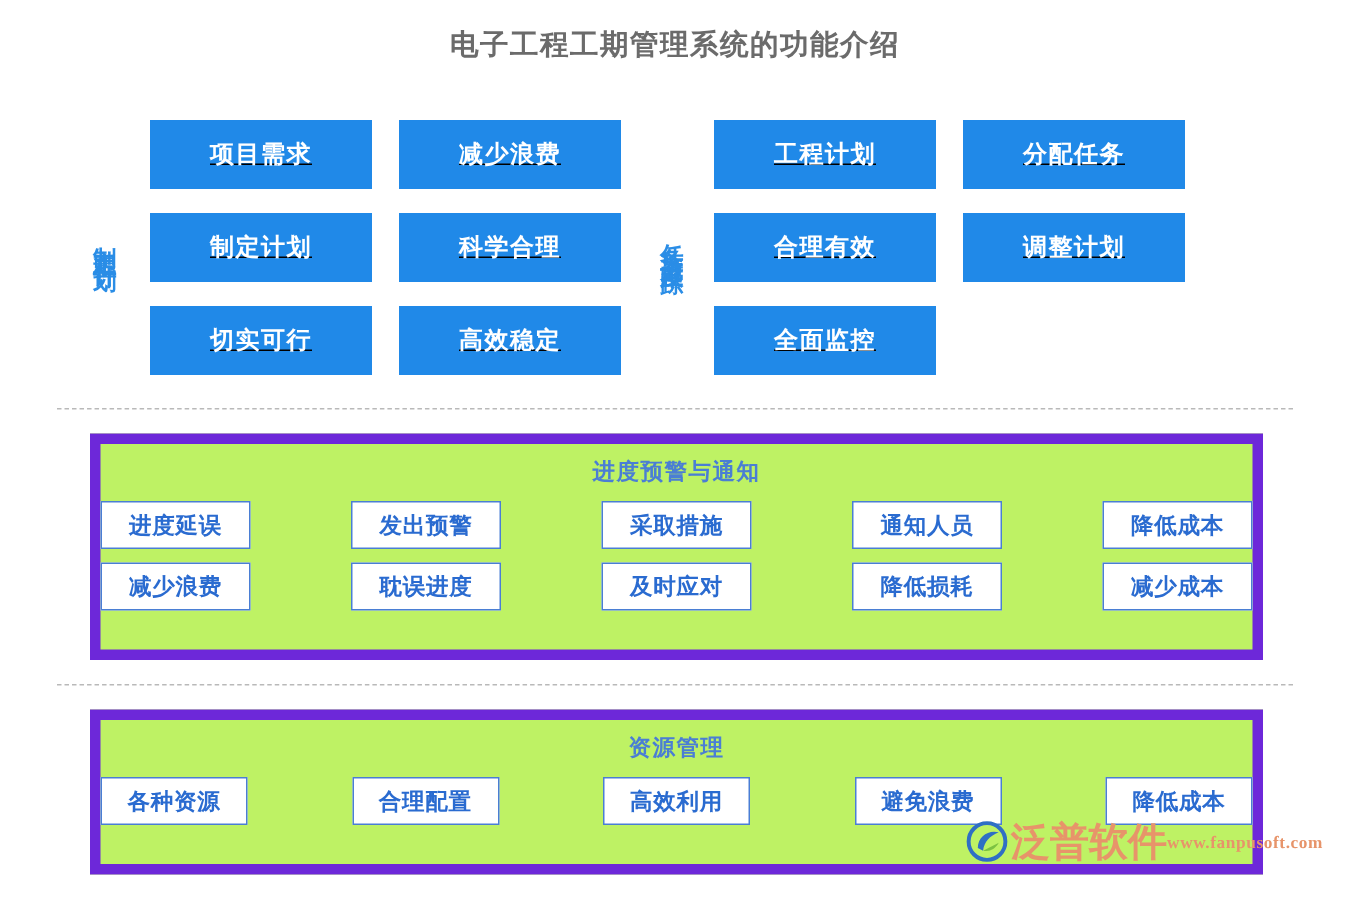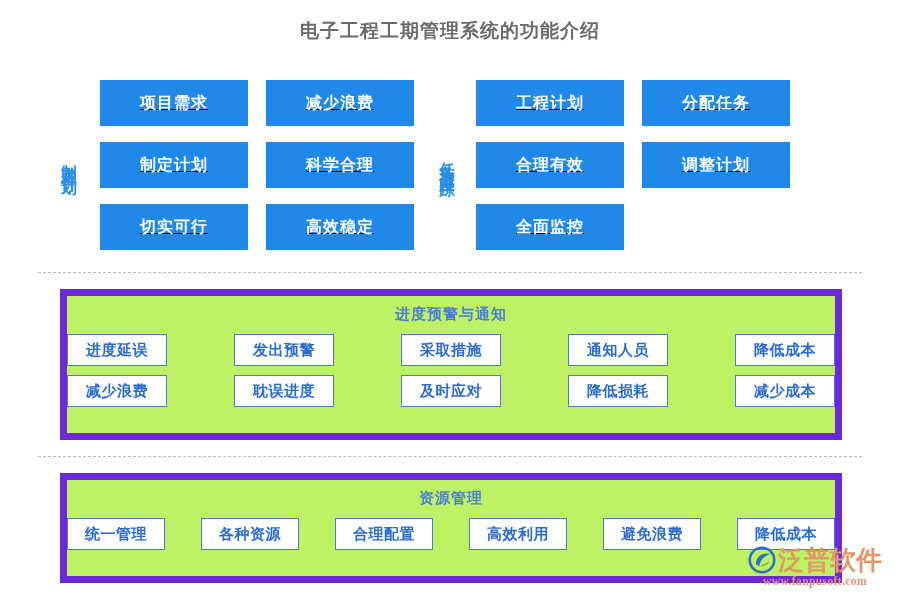--- a/index.html
+++ b/index.html
@@ -126,23 +126,23 @@
     letter-spacing: 0.5px;
     box-sizing: border-box;
   }
   .panel-resource .chip-row { gap: 14px; }
   .panel-resource .chip { width: 98px; }
 
   
   .logo {
     position: absolute;
     right: 18px;
-    bottom: 13px;
-    display: flex;
-    flex-direction: column;
+    bottom: 25px;
+    display: flex;
+    flex-direction: row;
     align-items: center;
   }
   .logo-top {
     display: flex;
     align-items: center;
   }
   .logo-mark {
     width: 28px;
     height: 28px;
     margin-right: 2px;
@@ -223,21 +223,20 @@
     <div class="chip">减少成本</div>
   </div>
 </div>
 
 <div class="divider divider-2"></div>
 
 <div class="panel panel-resource">
   <div class="panel-title">资源管理</div>
 
   <div class="chip-row">
-    <div class="chip">统一管理</div>
     <div class="chip">各种资源</div>
     <div class="chip">合理配置</div>
     <div class="chip">高效利用</div>
     <div class="chip">避免浪费</div>
     <div class="chip">降低成本</div>
   </div>
 </div>
 
 <div class="logo">
   <div class="logo-top">

